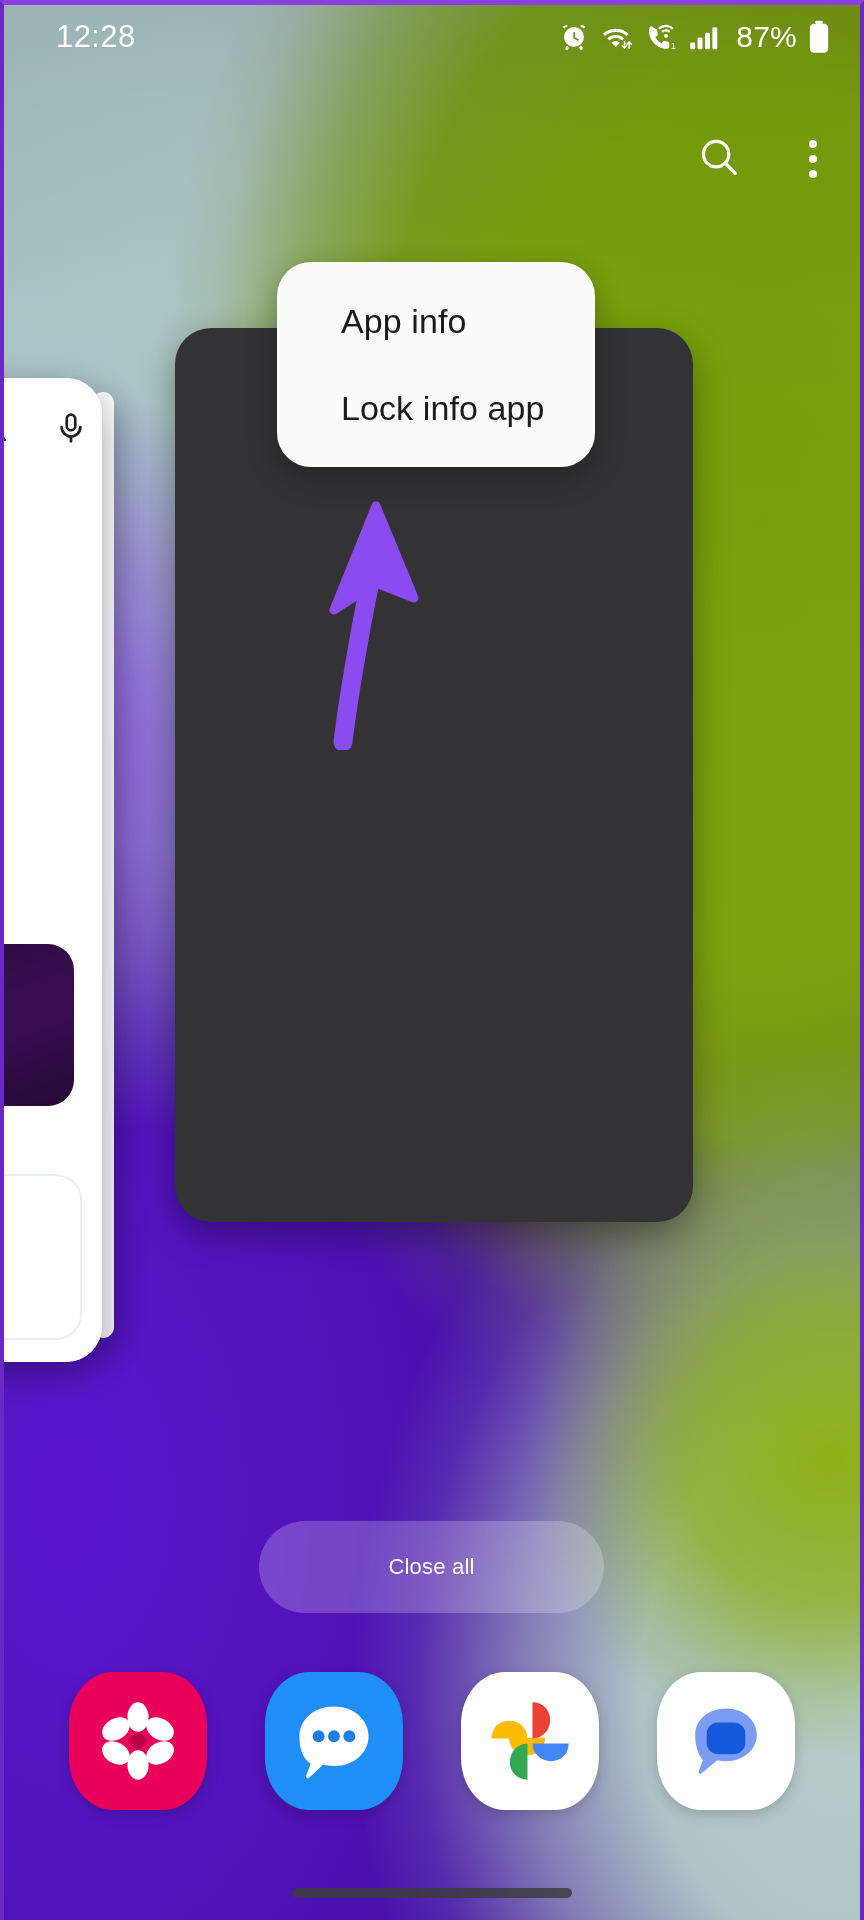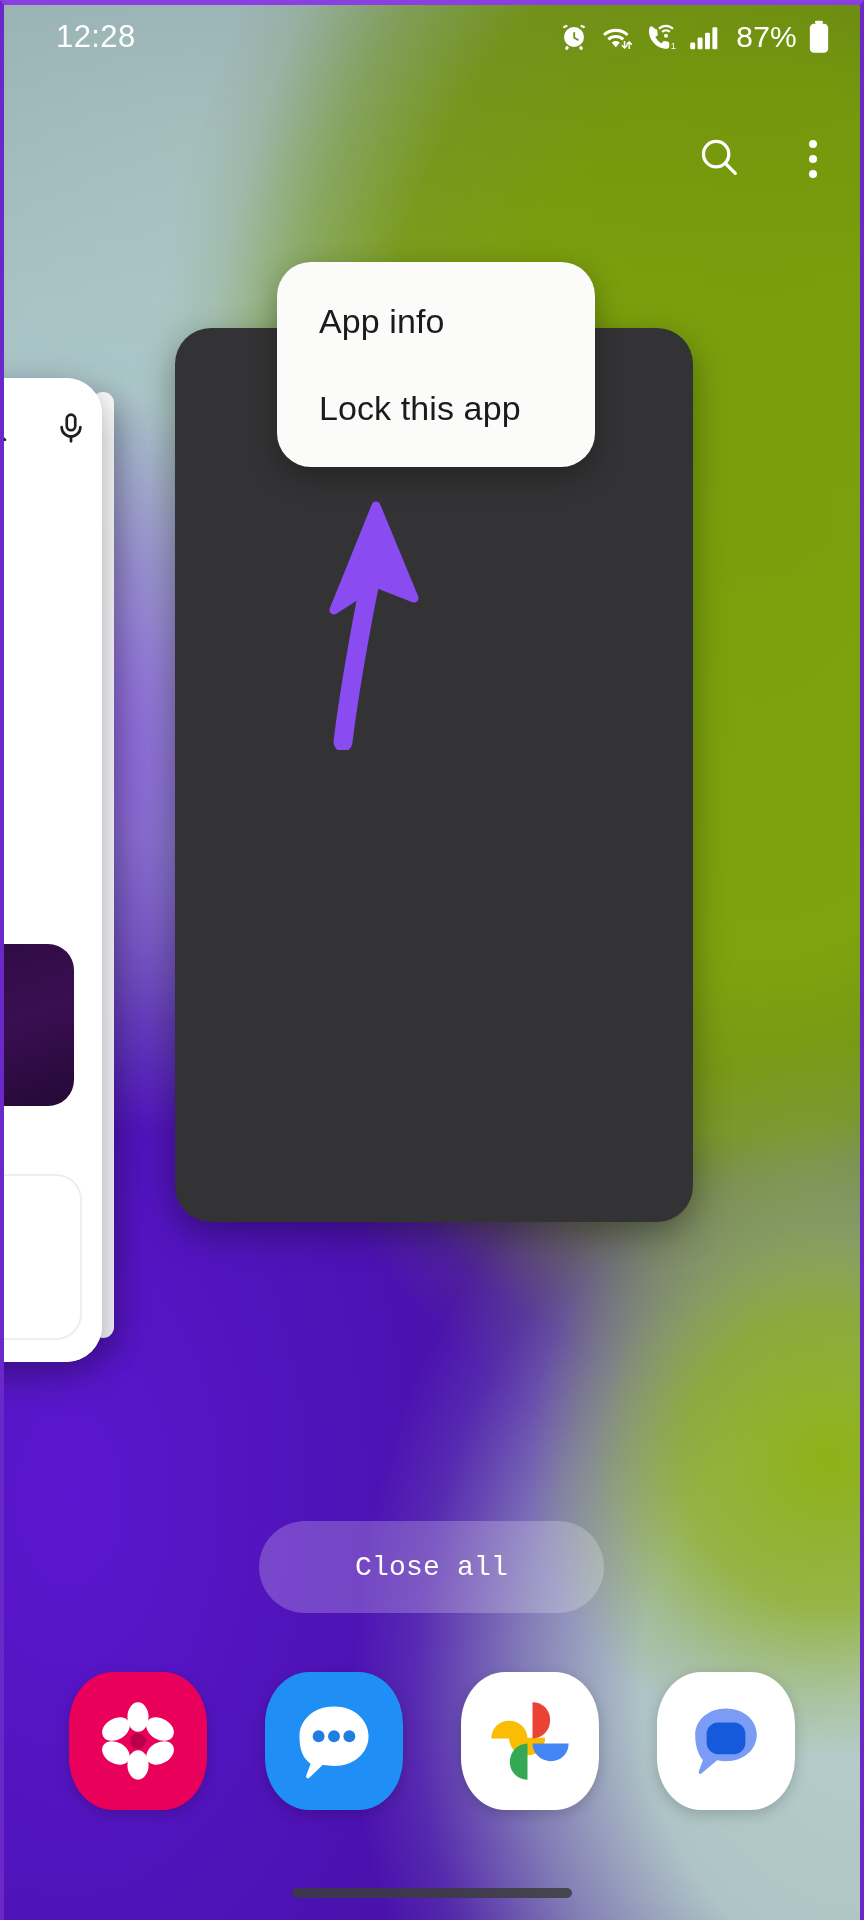--- a/index.html
+++ b/index.html
@@ -135,21 +135,21 @@
 
   
   #popup{
     position:absolute;
     left:277px; top:262px;
     width:318px; height:205px;
     background:#fbfbfa;
     border-radius:34px;
     box-shadow:0 10px 30px rgba(0,0,0,0.30);
     z-index:35;
-    padding:0 0 0 42px;
+    padding:0 0 0 64px;
     display:flex; flex-direction:column; justify-content:center;
   }
   .popup-item{
     color:#1b1b1d;
     font-size:34px;
     letter-spacing:0.1px;
     line-height:1;
   }
   #popup-item-app-info{ margin-bottom:53px; }
 
@@ -161,24 +161,23 @@
   }
 
   
   #close-all{
     position:absolute;
     left:259px; top:1521px;
     width:345px; height:92px;
     background:rgba(255,255,255,0.22);
     border-radius:46px;
     display:flex; align-items:center; justify-content:center;
-    color:#fff; font-size:28px; letter-spacing:0.2px;
+    color:#fff; font-size:22px; letter-spacing:0.2px;
     backdrop-filter:blur(2px);
     z-index:20;
-    font-family:Liberation Mono, monospace;
   }
 
   
   #dock{
     position:absolute; left:0; bottom:110px; width:864px;
     display:flex; align-items:center; justify-content:space-around;
     padding:0 40px;
     z-index:20;
   }
   .dock-icon{
@@ -335,21 +334,21 @@
 
       </div>
 
     </div>
   </div>
 
   <div id="card-dark" class="card"></div>
 
   <div id="popup">
     <div id="popup-item-app-info" class="popup-item">App info</div>
-    <div id="popup-item-lock-app" class="popup-item">Lock this app</div>
+    <div id="popup-item-lock-app" class="popup-item">Lock info app</div>
   </div>
 
   <svg id="annotation-arrow" viewBox="0 0 130 280">
     <path d="M43 272 C 48 230, 60 160, 70 112" stroke="#8a4cf0" stroke-width="19" fill="none" stroke-linecap="round"></path>
     <path d="M76 36 L 114 128 L 76 113 L 34 140 Z" fill="#8a4cf0" stroke="#8a4cf0" stroke-width="9" stroke-linejoin="round"></path>
   </svg>
 
   <div id="close-all">Close all</div>
 
   <div id="dock">

